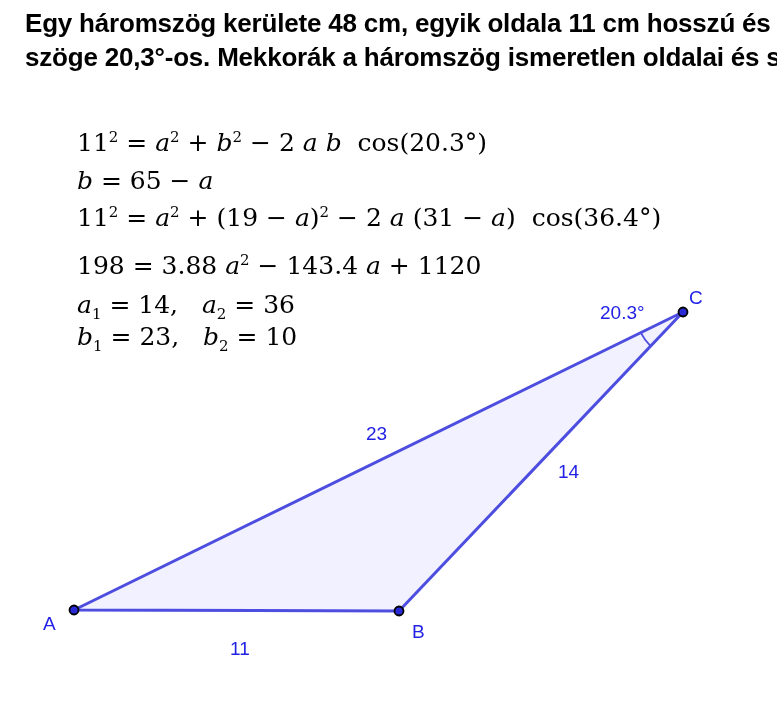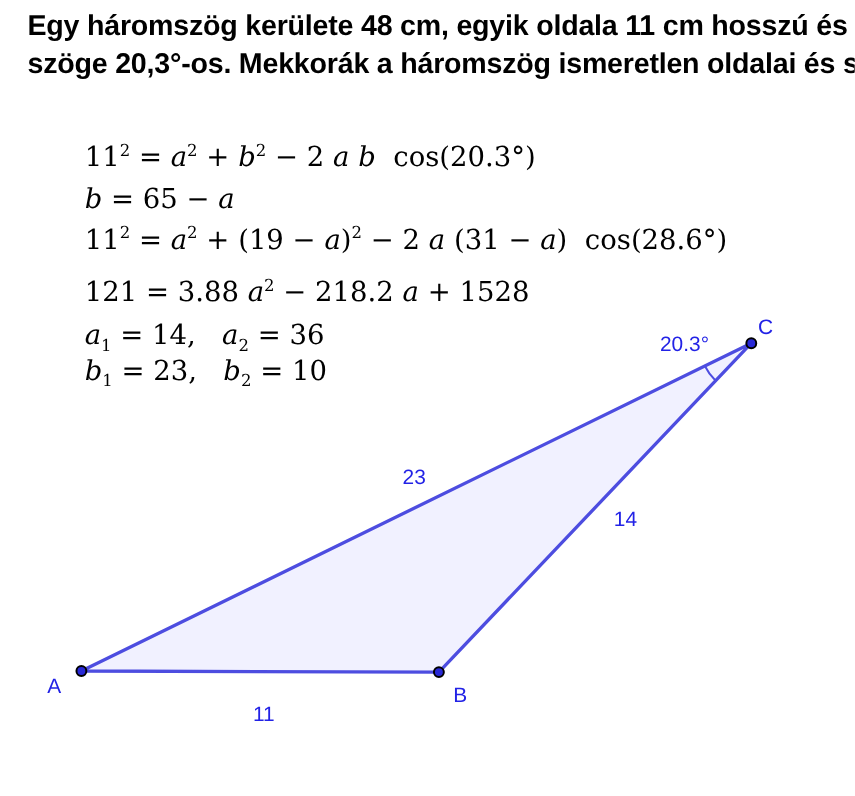--- a/index.html
+++ b/index.html
@@ -31,22 +31,22 @@
 <body>
 
 <div class="title">
   <div>Egy háromszög kerülete 48 cm, egyik oldala 11 cm hosszú és ezze</div>
   <div>szöge 20,3°-os. Mekkorák a háromszög ismeretlen oldalai és szöge</div>
 </div>
 
 <div class="equations">
   <div class="eq" style="top:126px"><span>11</span><sup>2</sup><span> = </span><i>a</i><sup>2</sup><span> + </span><i>b</i><sup>2</sup><span> − 2 </span><i>a</i><span> </span><i>b</i><span>  cos(20.3°)</span></div>
   <div class="eq" style="top:164px"><i>b</i><span> = 65 − </span><i>a</i></div>
-  <div class="eq" style="top:201px"><span>11</span><sup>2</sup><span> = </span><i>a</i><sup>2</sup><span> + (19 − </span><i>a</i><span>)</span><sup>2</sup><span> − 2 </span><i>a</i><span> (31 − </span><i>a</i><span>)  cos(28.6°)</span></div>
-  <div class="eq" style="top:249px"><span>121 = 3.88 </span><i>a</i><sup>2</sup><span> − 218.2 </span><i>a</i><span> + 1528</span></div>
+  <div class="eq" style="top:201px"><span>11</span><sup>2</sup><span> = </span><i>a</i><sup>2</sup><span> + (19 − </span><i>a</i><span>)</span><sup>2</sup><span> − 2 </span><i>a</i><span> (31 − </span><i>a</i><span>)  cos(36.4°)</span></div>
+  <div class="eq" style="top:249px"><span>198 = 3.88 </span><i>a</i><sup>2</sup><span> − 143.4 </span><i>a</i><span> + 1120</span></div>
   <div class="eq" style="top:288px"><i>a</i><sub>1</sub><span> = 14,   </span><i>a</i><sub>2</sub><span> = 36</span></div>
   <div class="eq" style="top:320px"><i>b</i><sub>1</sub><span> = 23,   </span><i>b</i><sub>2</sub><span> = 10</span></div>
 </div>
 
 <svg class="figure" id="fig" width="777" height="724" viewBox="0 0 777 724">
   <polygon stroke-width="3" stroke-linejoin="round" points="74,610 399,611 683,312" fill="rgba(77,77,255,0.08)" stroke="#4d4de0"></polygon>
   <path fill="none" stroke-width="1.8" d="M 640.8 332.7 Q 644.5 340.2 650.6 346.1" stroke="#4d4de0"></path>
   <circle r="4.5" stroke-width="1.8" cx="74" cy="610" fill="#2929d6" stroke="#000000"></circle>
   <circle r="4.5" stroke-width="1.8" cx="399" cy="611" fill="#2929d6" stroke="#000000"></circle>
   <circle r="4.5" stroke-width="1.8" cx="683" cy="312" fill="#2929d6" stroke="#000000"></circle>

